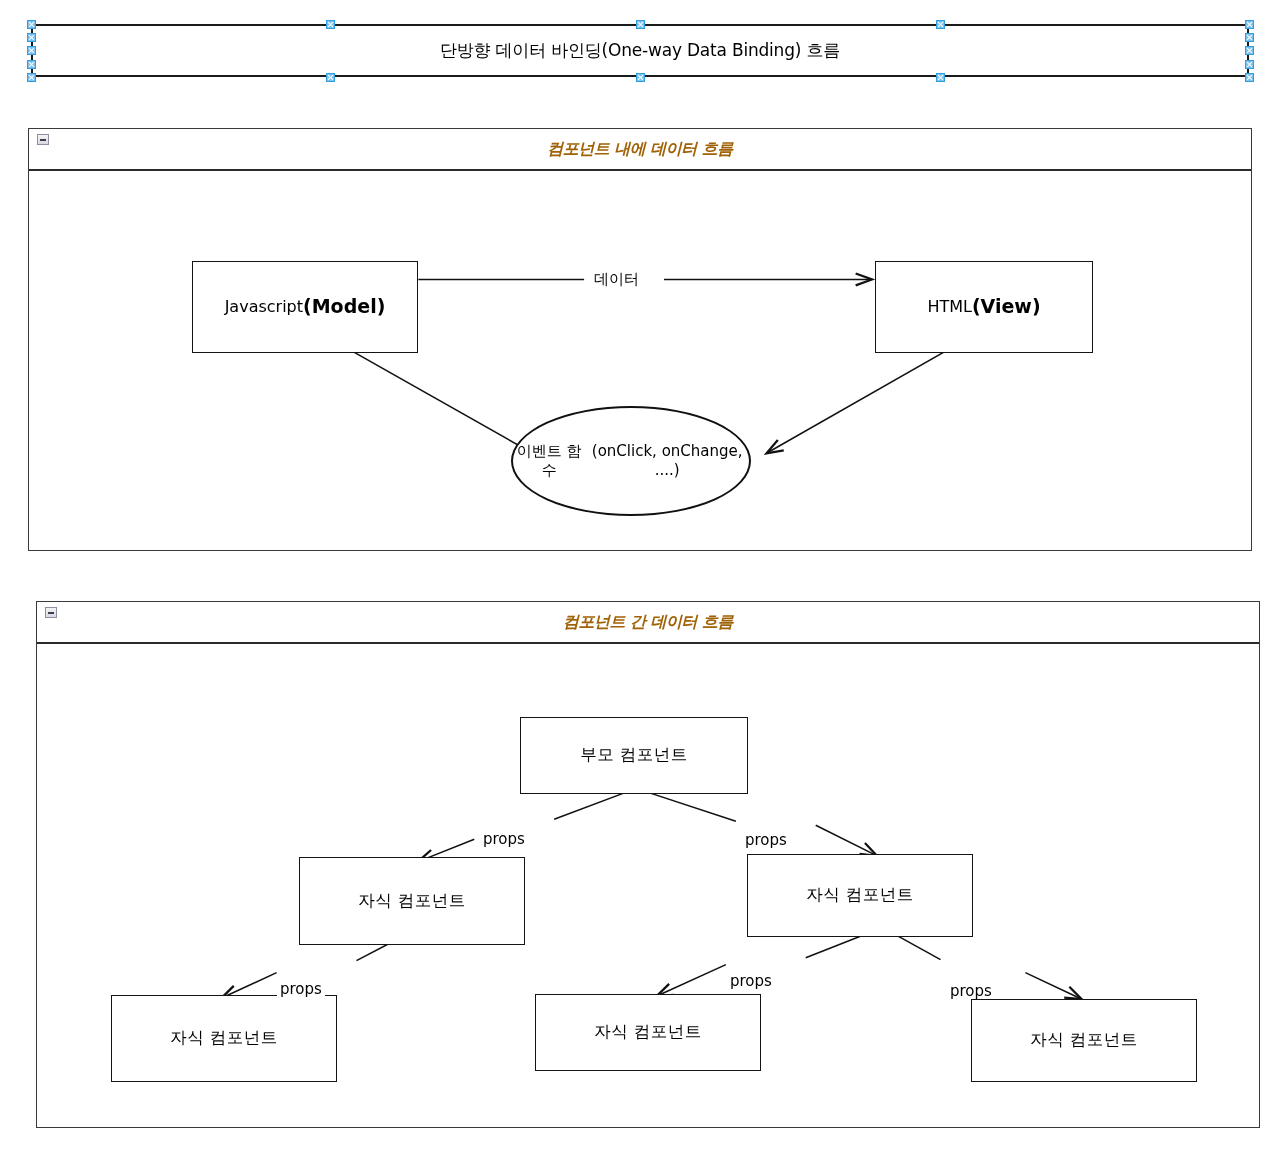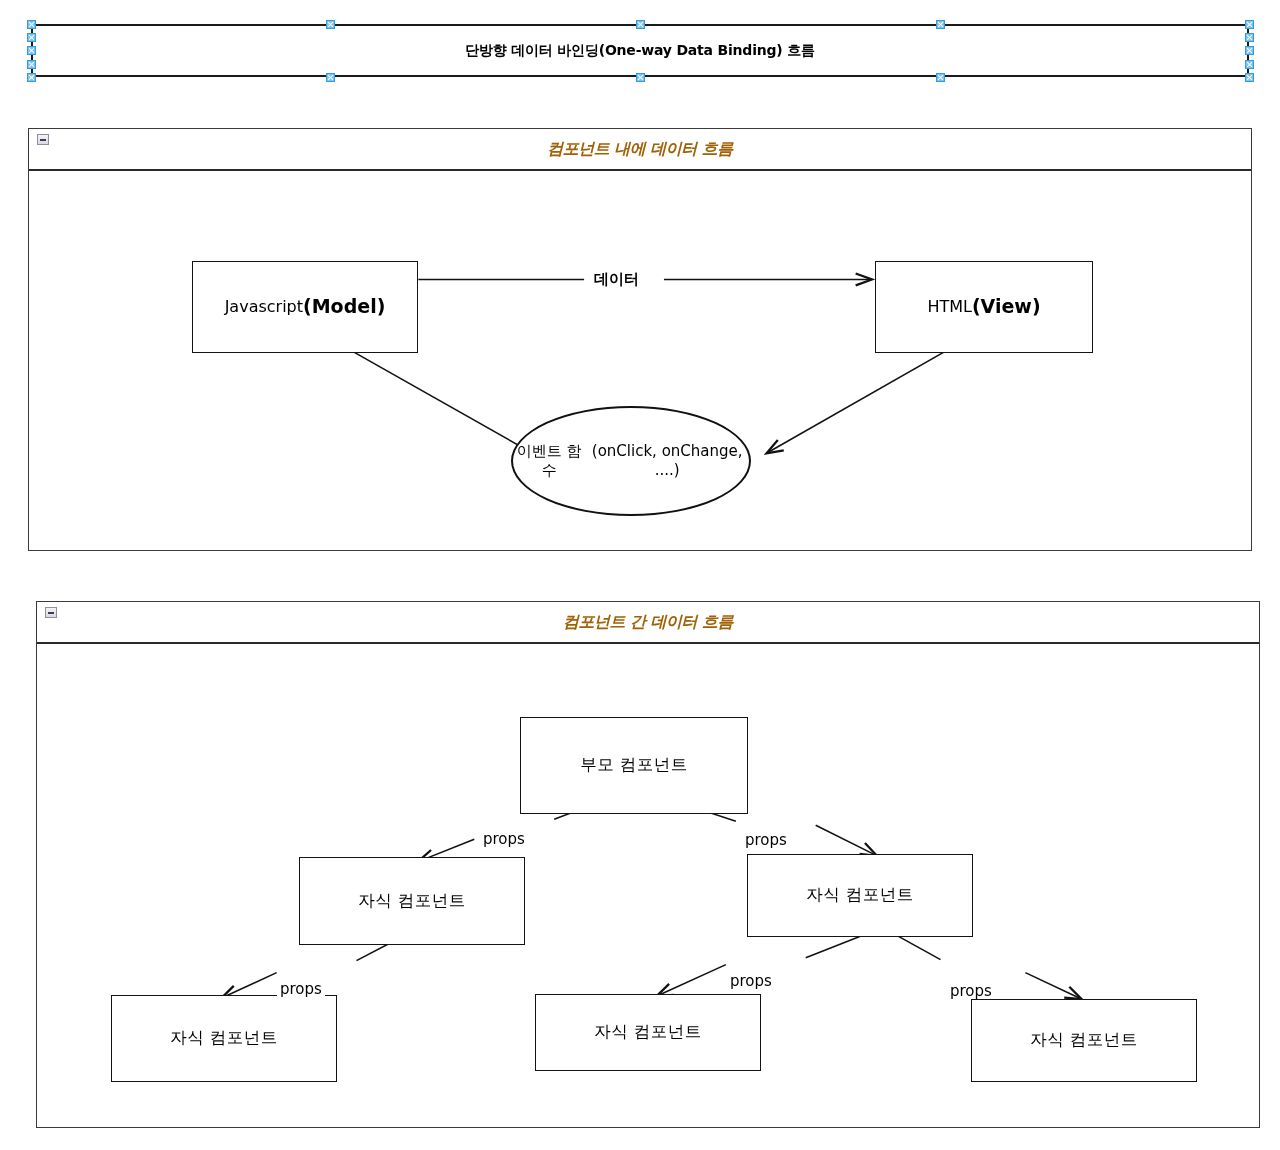--- a/index.html
+++ b/index.html
@@ -31,24 +31,24 @@
     width: 1218px;
     height: 53px;
     border: 2px solid #1a1a1a;
     background: #ffffff;
     box-sizing: border-box;
     display: flex;
     align-items: center;
     justify-content: center;
   }
   .title-text {
-    font-size: 14px;
+    font-size: 17px;
     color: #000000;
     letter-spacing: -0.2px;
-    font-weight: 700;
+    font-weight: 400;
     white-space: nowrap;
   }
 
   
   .handle {
     position: absolute;
     width: 9px;
     height: 9px;
     margin-left: -4.5px;
     margin-top: -4.5px;
@@ -236,21 +236,21 @@
       <div class="node" style="left:846px; top:90px; width:218px; height:92px;">
         <span class="l1">HTML</span>
         <span class="l2">(View)</span>
       </div>
 
       <div class="ellipse" style="left:482px; top:235px; width:240px; height:110px;">
         <span class="l1">이벤트 함수</span>
         <span class="l2">(onClick, onChange, ....)</span>
       </div>
 
-      <span class="edge-label" style="left:562px; top:101px;font-weight:bold;">데이터</span>
+      <span class="edge-label" style="left:562px; top:101px;">데이터</span>
 
     </div>
   </div>
 
   <div class="panel" id="panel-between">
     <div class="panel-header">
       <div class="collapse-btn">
           <i></i>
         </div>
       <span class="panel-title">컴포넌트 간 데이터 흐름</span>
@@ -273,21 +273,21 @@
         <line x1="360" y1="297" x2="320" y2="318"></line>
         <line x1="240" y1="330" x2="186" y2="355" marker-end="url(#ah2)"></line>
 
         <line x1="826" y1="293" x2="770" y2="315"></line>
         <line x1="690" y1="322" x2="622" y2="353" marker-end="url(#ah2)"></line>
 
         <line x1="862" y1="293" x2="905" y2="317"></line>
         <line x1="990" y1="330" x2="1045" y2="356" marker-end="url(#ah2)"></line>
       </svg>
 
-      <div class="node" style="left:483px; top:73px; width:228px; height:97px;">
+      <div class="node" style="left:483px; top:73px; width:228px; height:77px;">
         <span class="kr">부모 컴포넌트</span>
       </div>
 
       <div class="node" style="left:262px; top:213px; width:226px; height:88px;">
         <span class="kr">자식 컴포넌트</span>
       </div>
 
       <div class="node" style="left:710px; top:210px; width:226px; height:83px;">
         <span class="kr">자식 컴포넌트</span>
       </div>

